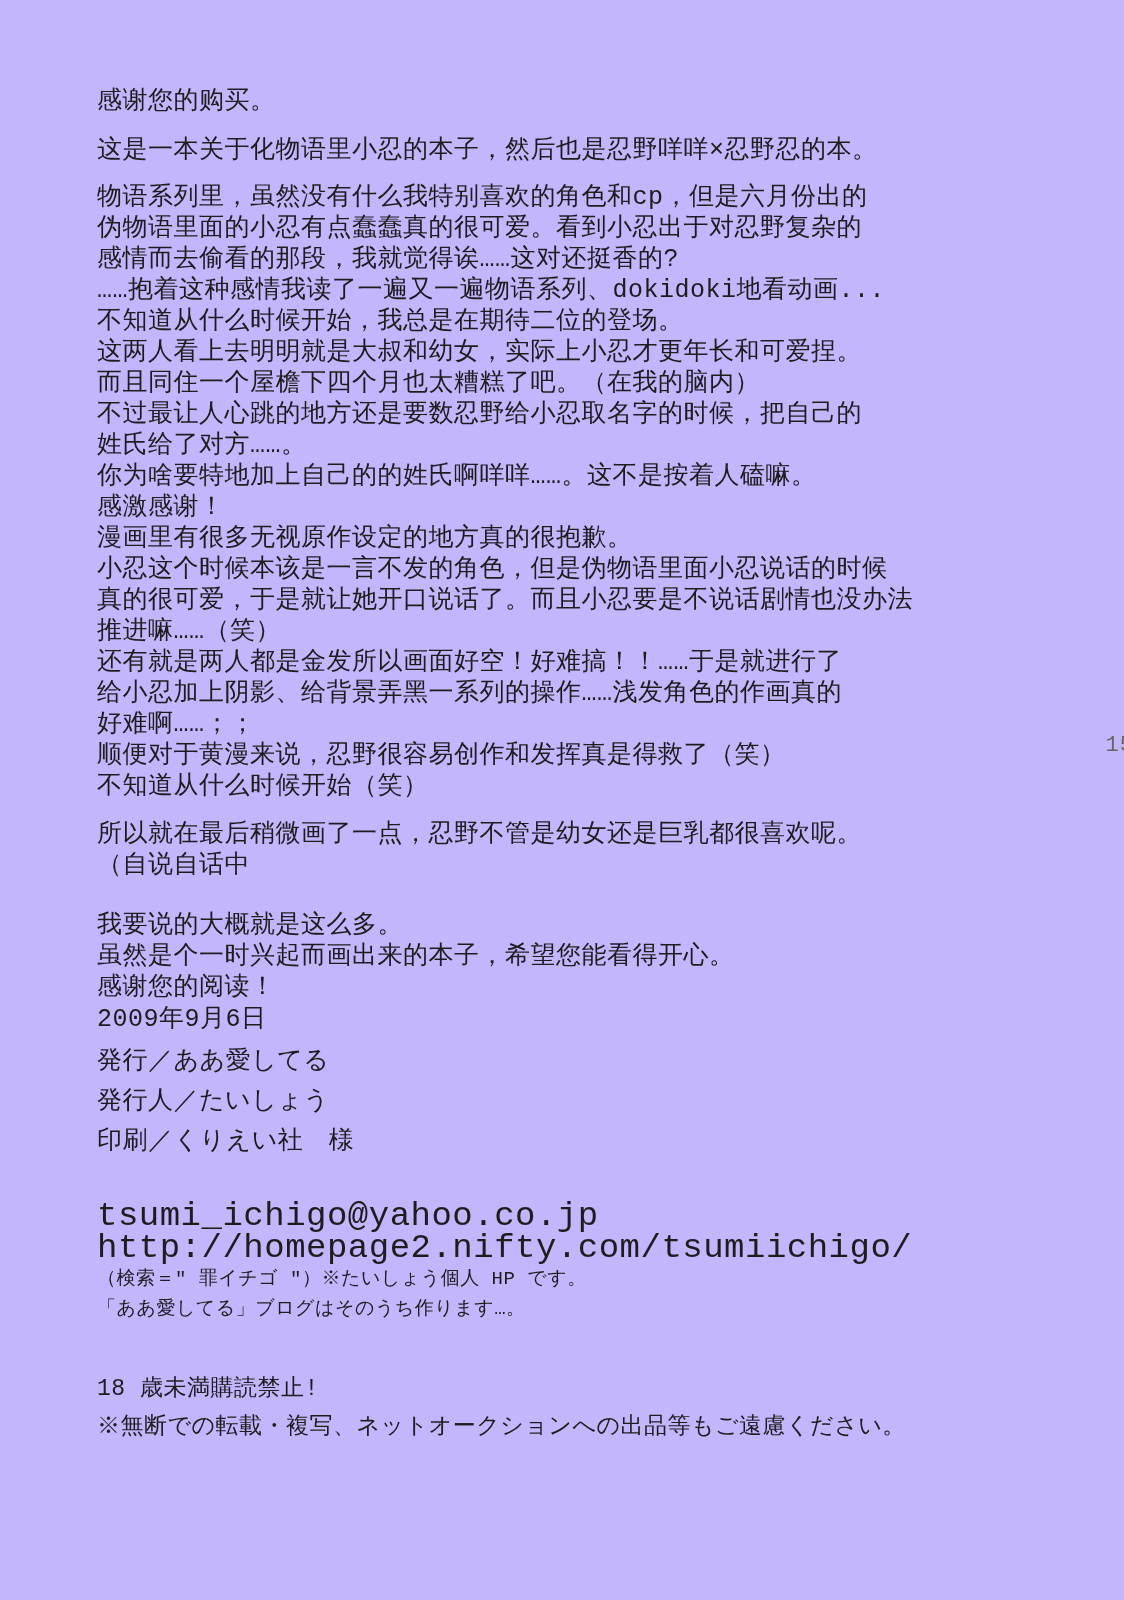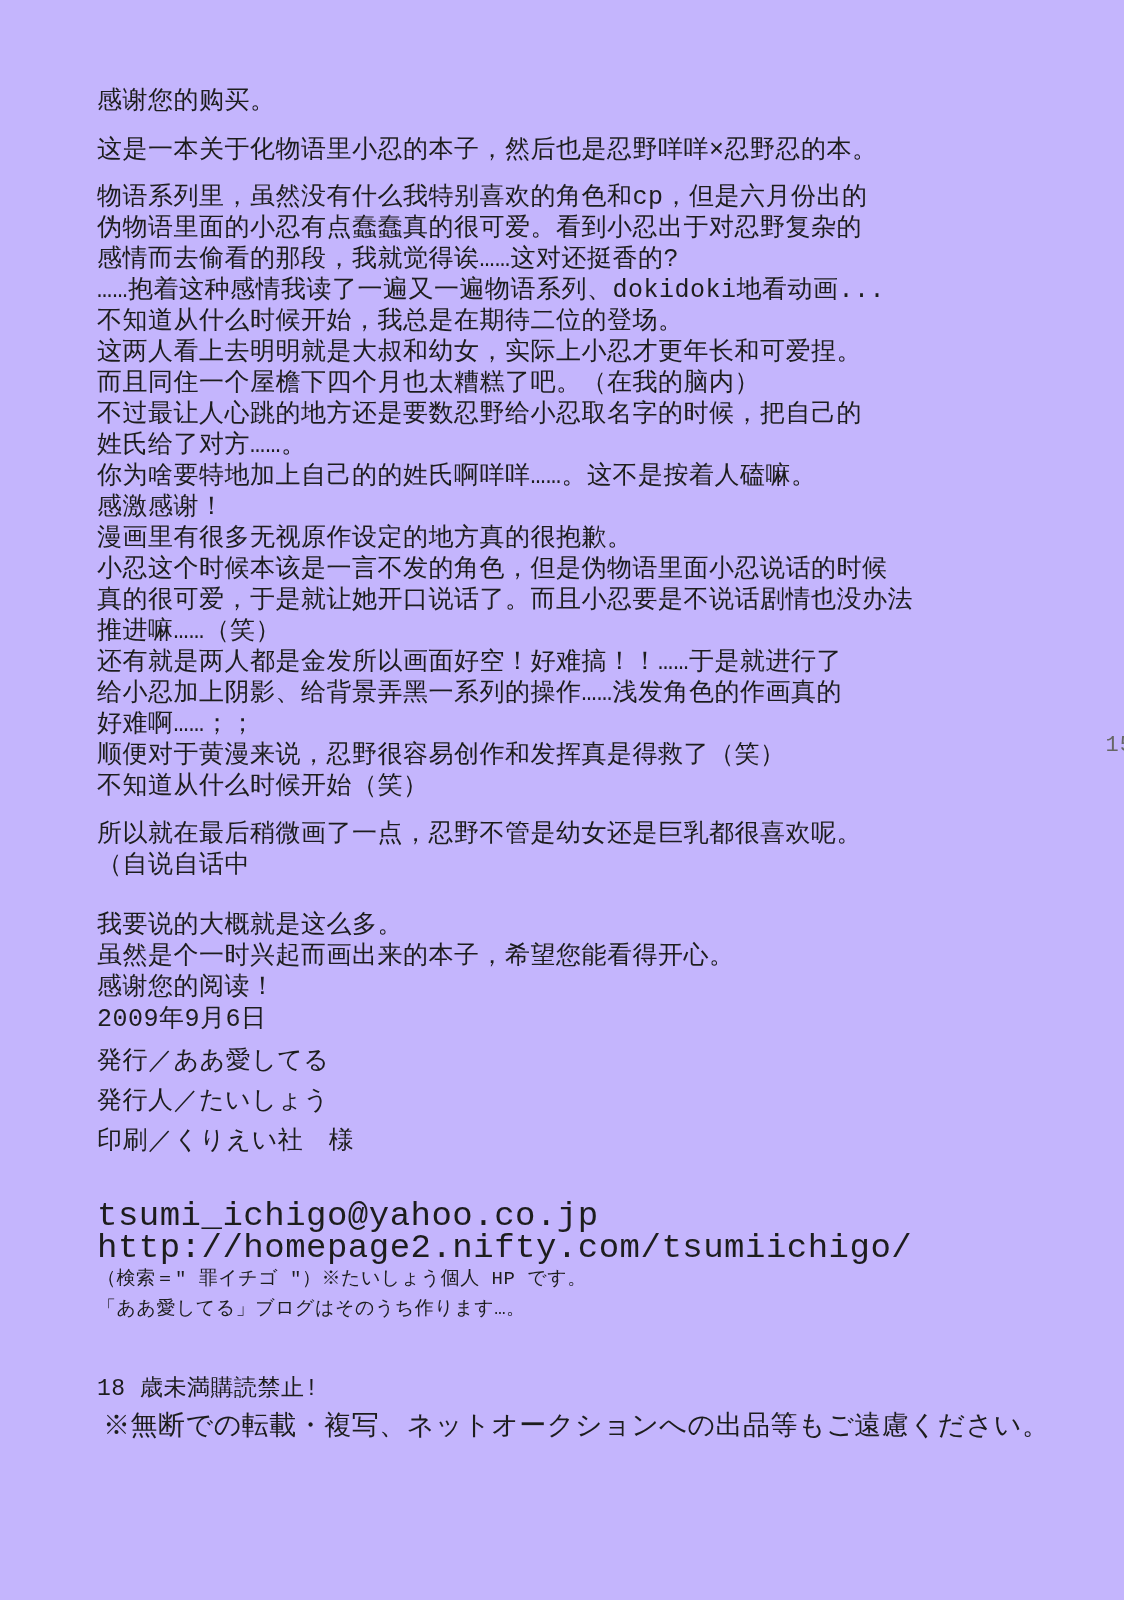--- a/index.html
+++ b/index.html
@@ -33,21 +33,21 @@
     letter-spacing: 1px;
   }
   .colophon-date .line { line-height: 33px; }
   .pub-block { margin-top: 6px; }
   .pub-block .line { line-height: 40px; }
   .contact-block { margin-top: 38px; }
   .contact-block .main { font-size: 34px; line-height: 32px; }
   .contact-block .note { font-size: 19px; line-height: 30px; }
   .warning-block { margin-top: 46px; }
   .warning-block .w1 { font-size: 23px; line-height: 38px; }
-  .warning-block .w2 { font-size: 27px; line-height: 38px; margin-left: 6px; }
+  .warning-block .w2 { font-size: 23px; line-height: 38px; }
   .page-num {
     position: absolute;
     top: 733px;
     right: -10px;
     font-size: 22px;
     color: #666666;
     letter-spacing: 1px;
   }
 </style>
 </head>

